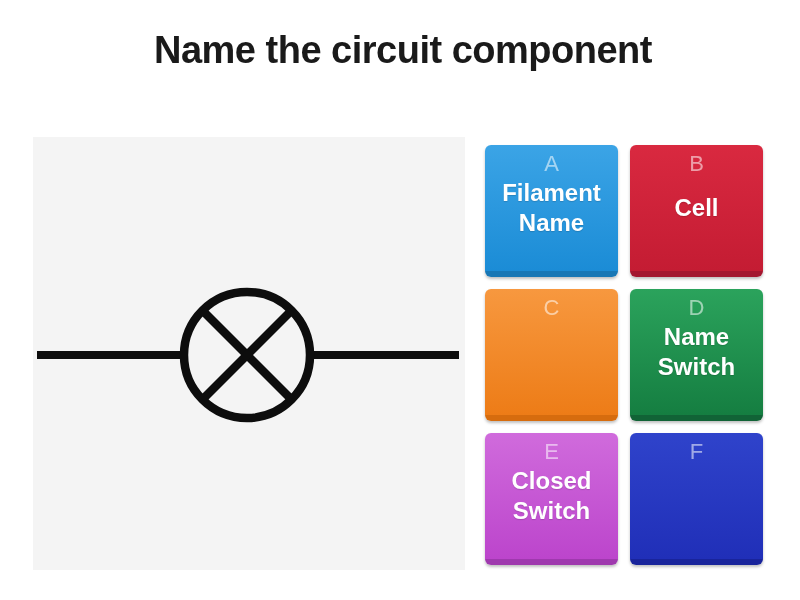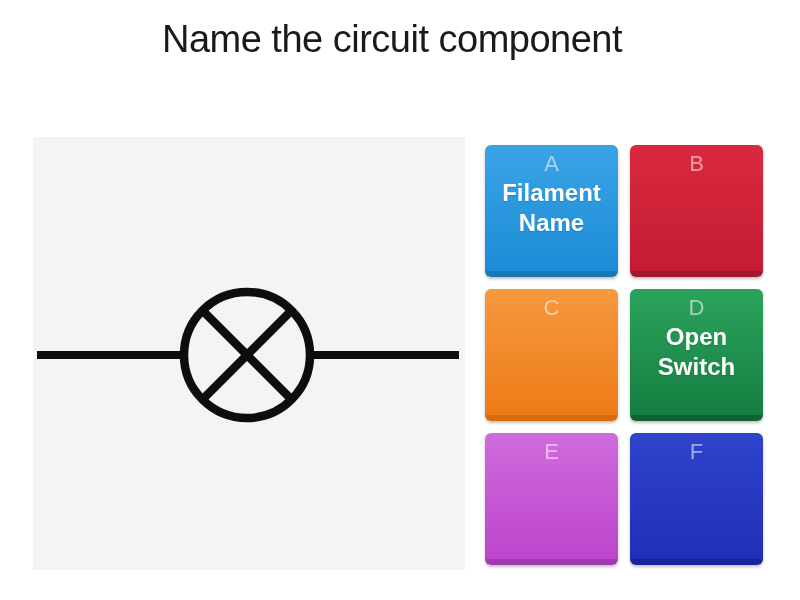--- a/index.html
+++ b/index.html
@@ -3,21 +3,21 @@
 <meta charset="utf-8">
 <style>
   html,body{margin:0;padding:0;}
   body{
     width:800px;height:600px;overflow:hidden;position:relative;
     font-family:"Liberation Sans","DejaVu Sans",sans-serif;
     background:#fff;
   }
   .title{
     position:absolute;left:0;top:14px;width:784px;
-    margin:0;text-align:center;font-weight:400;
+    margin:11px;text-align:center;font-weight:700;
     font-size:38px;line-height:1.34;color:var(--title-color,#1a1a1a);
     letter-spacing:-0.5px;
   }
   .image-panel{
     position:absolute;left:33px;top:137px;width:432px;height:433px;
     background:var(--panel-bg,#f4f4f4);
   }
   .symbol{display:block;width:432px;height:433px;}
   .answers{
     position:absolute;left:485px;top:145px;width:278px;height:420px;
@@ -59,27 +59,29 @@
   </svg>
 </div>
 
 <div class="answers">
   <div class="tile" style="background: linear-gradient(rgb(59, 164, 230) 0%, rgb(27, 140, 214) 100%); border-bottom-color: rgb(24, 119, 181);">
     <span class="tile-letter">A</span>
     <span class="tile-label">Filament Name</span>
   </div>
   <div class="tile" style="background: linear-gradient(rgb(217, 41, 64) 0%, rgb(196, 28, 51) 100%); border-bottom-color: rgb(163, 23, 48);">
     <span class="tile-letter">B</span>
+    <span class="tile-label">Cell</span>
   </div>
   <div class="tile" style="background: linear-gradient(rgb(247, 152, 63) 0%, rgb(237, 124, 23) 100%); border-bottom-color: rgb(214, 108, 14);">
     <span class="tile-letter">C</span>
   </div>
   <div class="tile" style="background: linear-gradient(rgb(43, 163, 92) 0%, rgb(21, 126, 65) 100%); border-bottom-color: rgb(17, 99, 54);">
     <span class="tile-letter">D</span>
-    <span class="tile-label">Open Switch</span>
+    <span class="tile-label">Name Switch</span>
   </div>
   <div class="tile" style="background: linear-gradient(rgb(208, 107, 220) 0%, rgb(188, 69, 204) 100%); border-bottom-color: rgb(159, 57, 174);">
     <span class="tile-letter">E</span>
+    <span class="tile-label">Closed Switch</span>
   </div>
   <div class="tile" style="background: linear-gradient(rgb(47, 67, 203) 0%, rgb(32, 47, 184) 100%); border-bottom-color: rgb(25, 36, 155);">
     <span class="tile-letter">F</span>
   </div>
 </div>
 
 </body></html>

